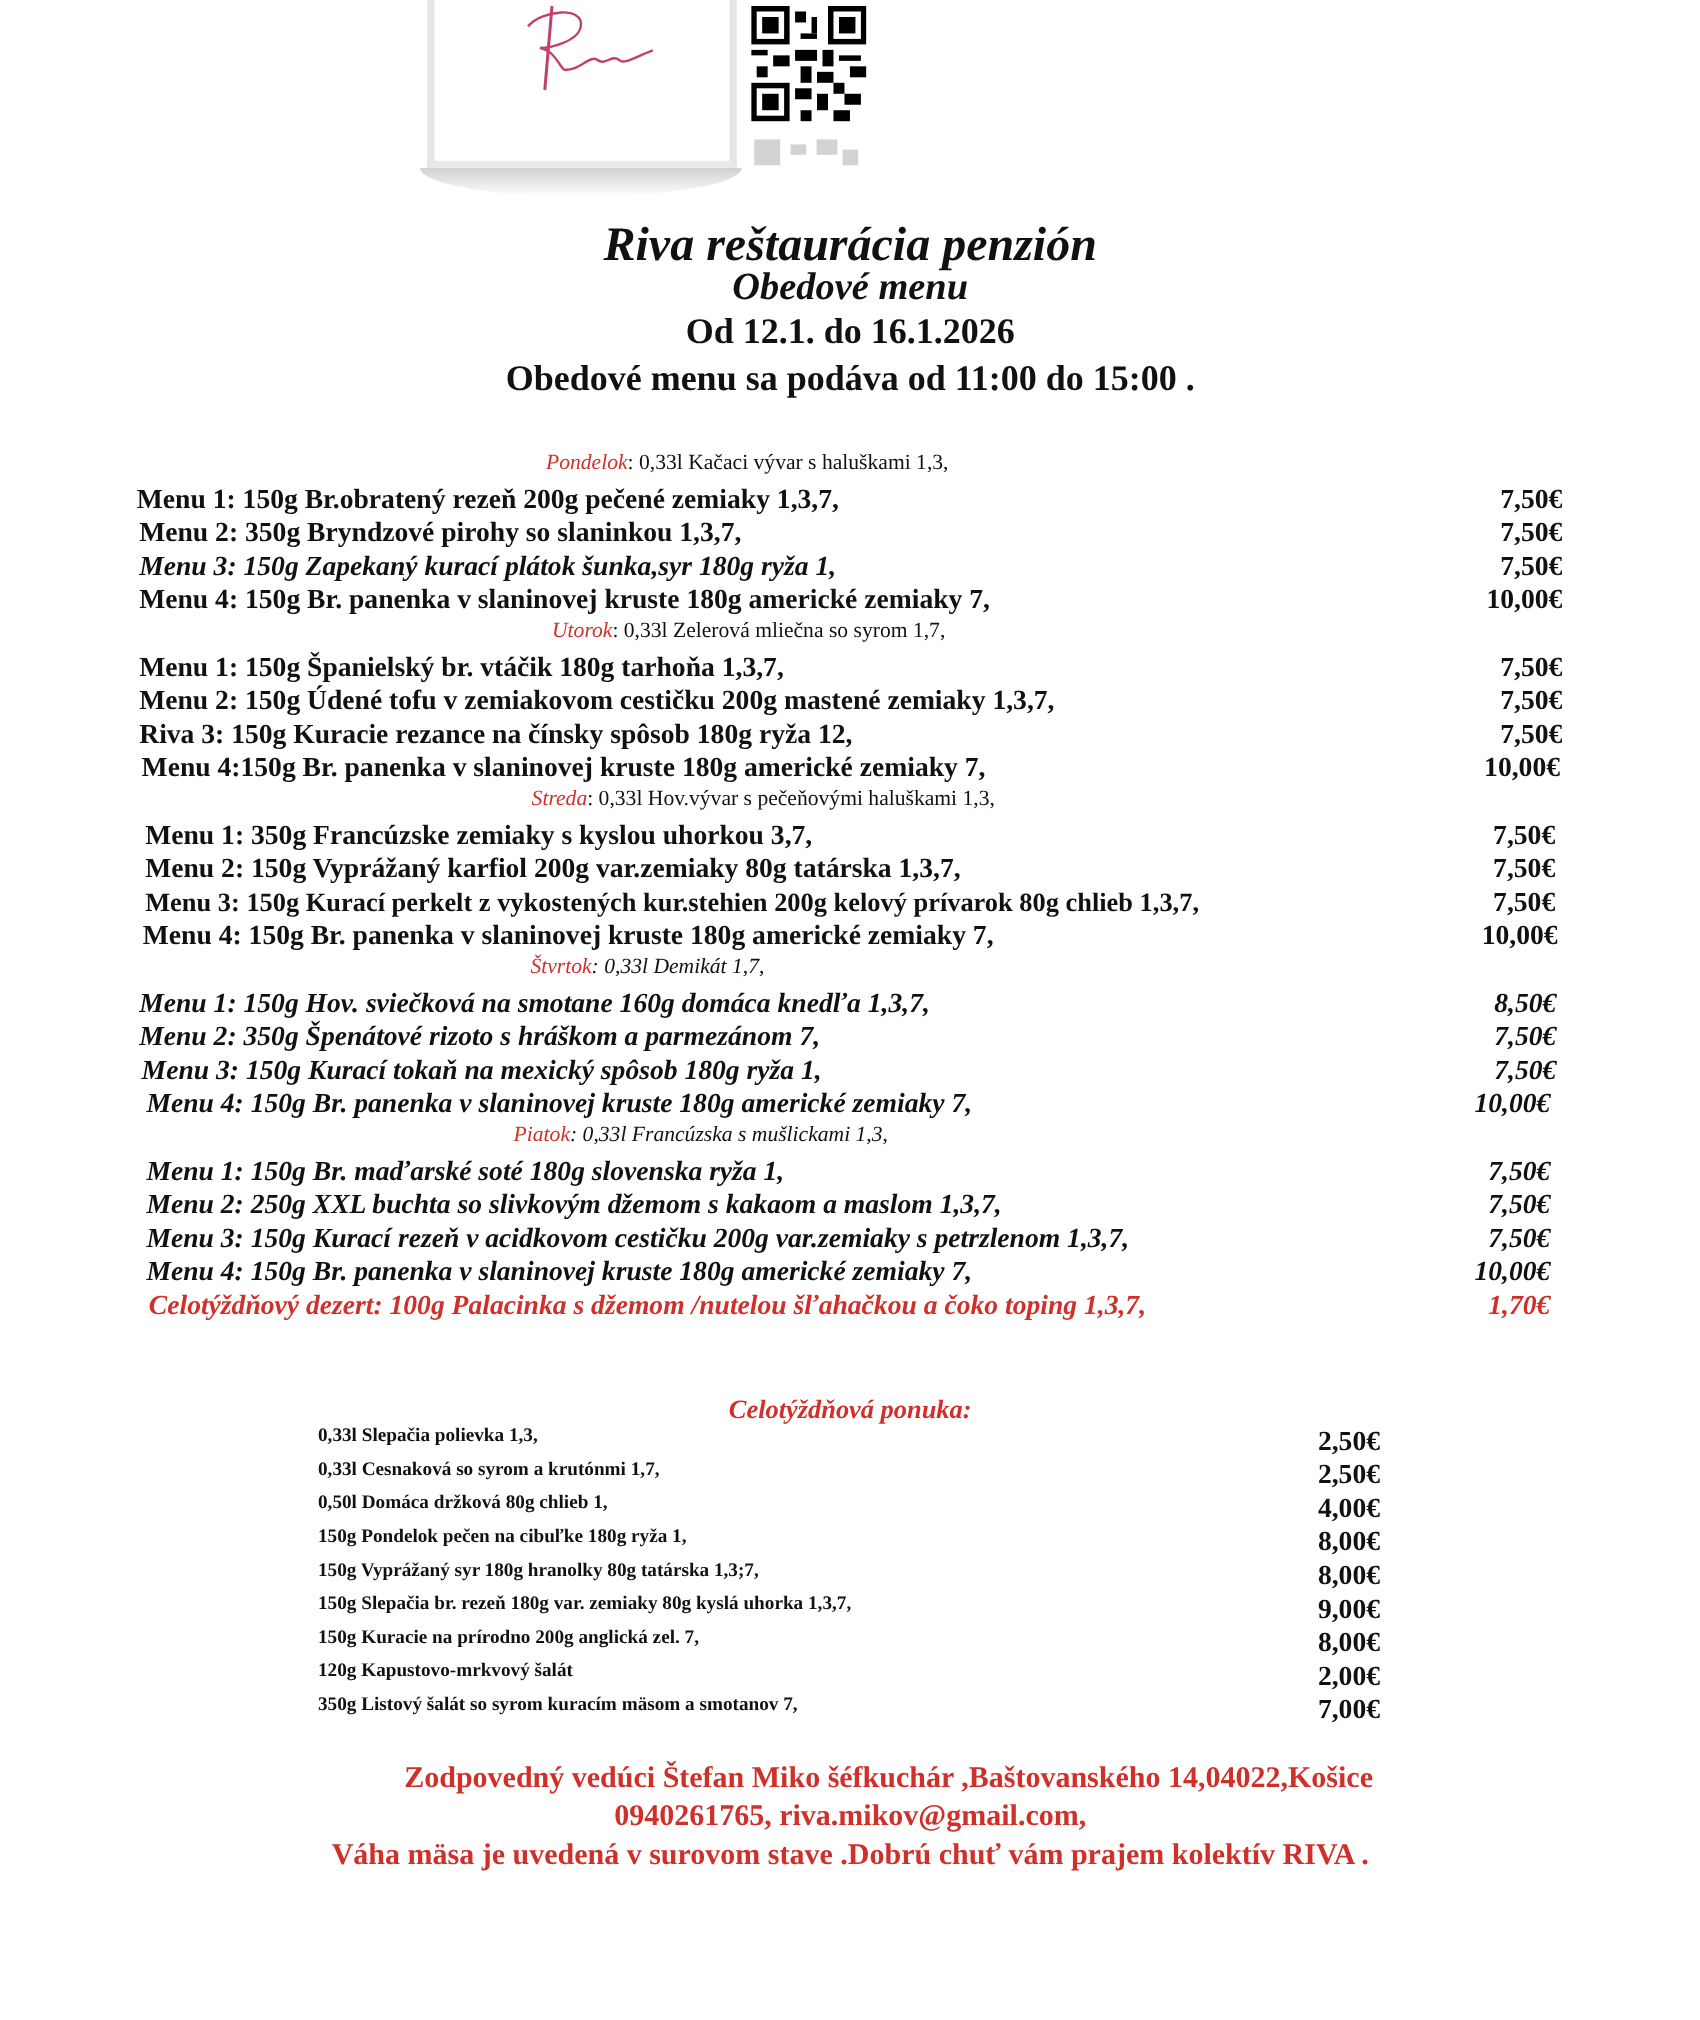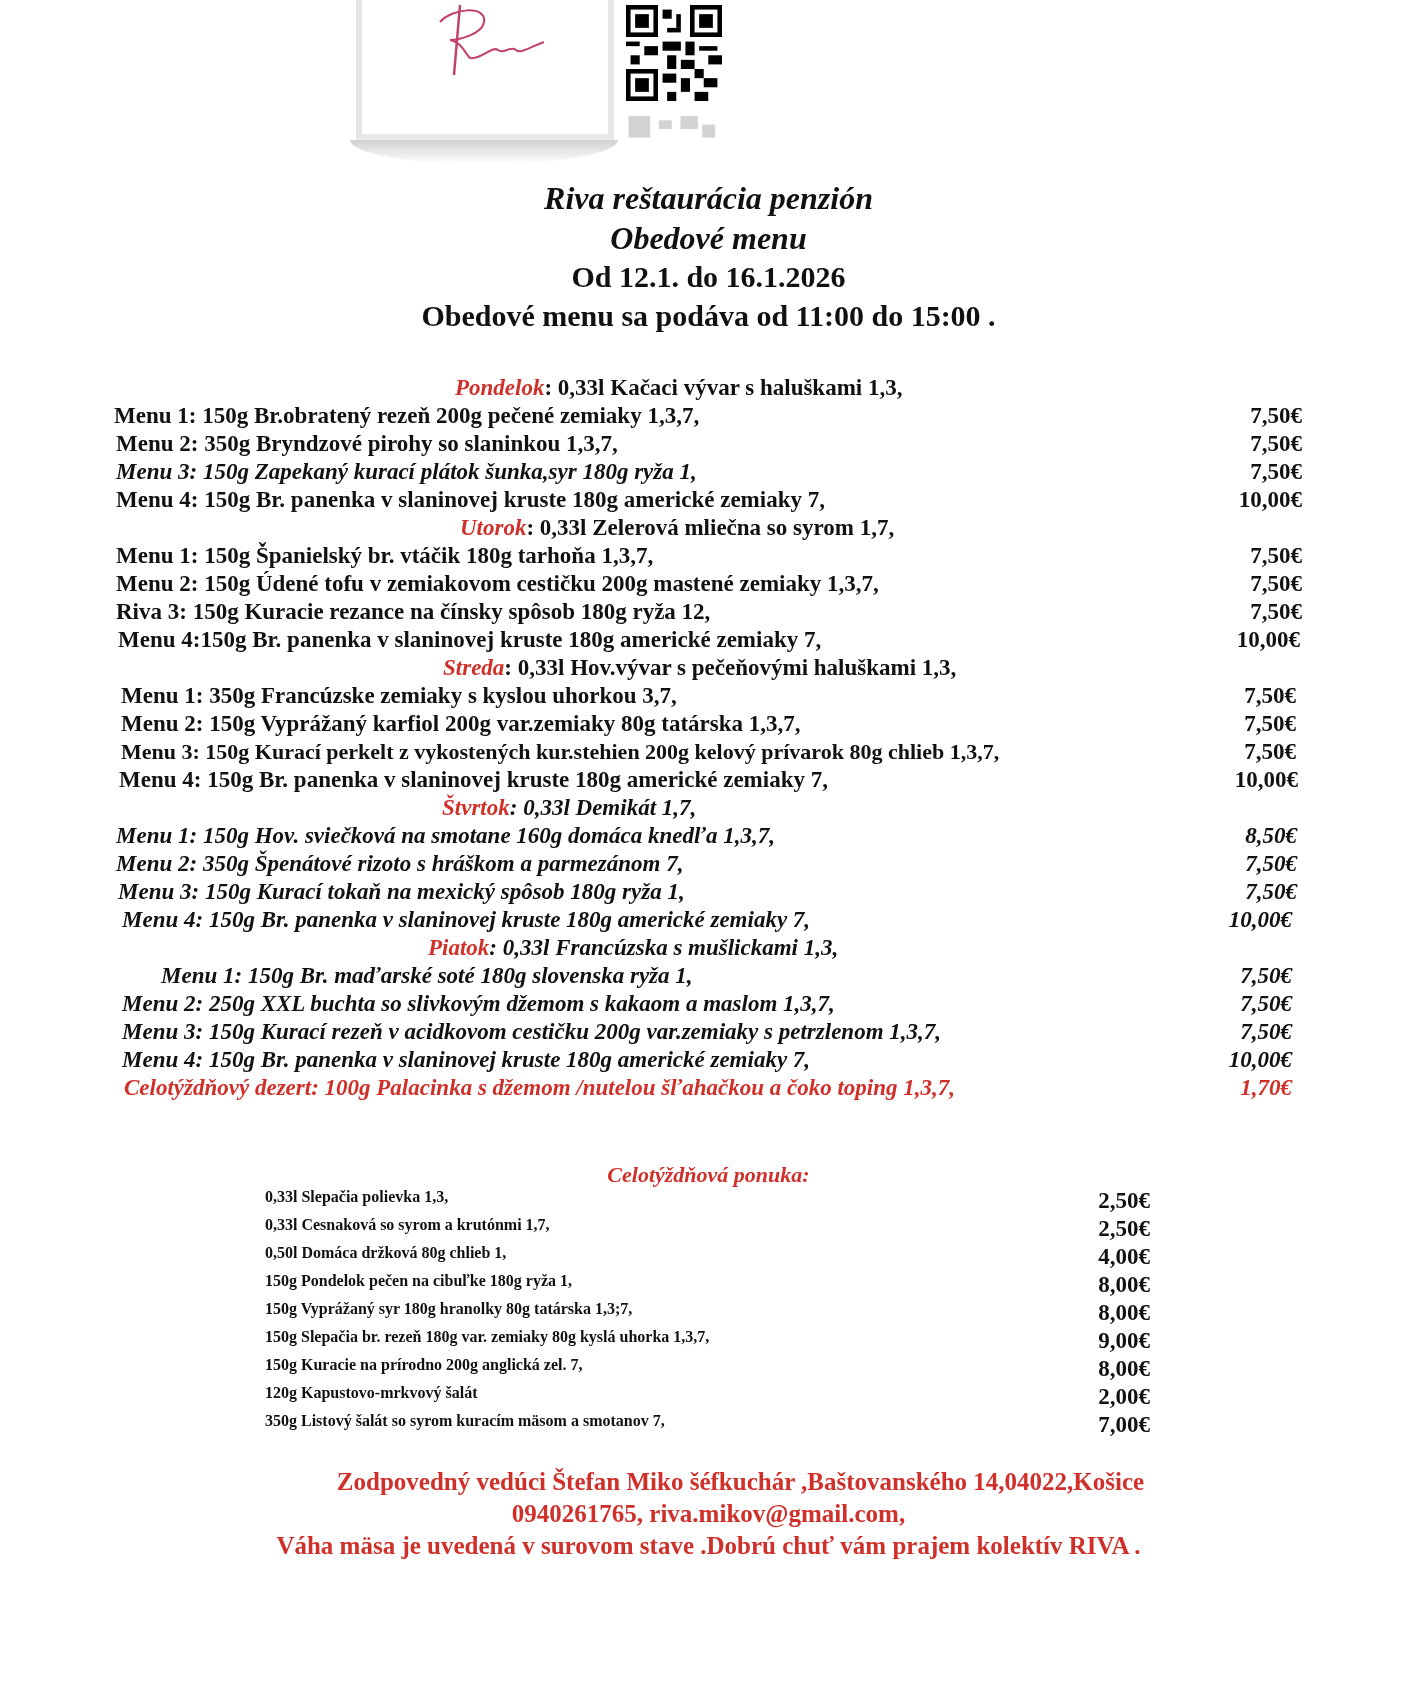--- a/index.html
+++ b/index.html
@@ -7,26 +7,26 @@
          font-family:"Liberation Serif","DejaVu Serif",serif; color:#111; }
   .logo-card { position:absolute; left:356px; top:0; width:258px; height:140px;
                background:#fff; border-left:6px solid #e6e6e6; border-right:6px solid #e6e6e6;
                border-bottom:6px solid #e9e9e9; box-sizing:border-box; }
   .logo-shadow { position:absolute; left:350px; top:140px; width:268px; height:24px;
                  background:linear-gradient(to bottom,#bdbdbd,#ffffff); border-radius:0 0 50% 50% / 0 0 100% 100%; opacity:.7; }
   .logo-script { position:absolute; left:70px; top:0; width:120px; height:80px; }
   .qr { position:absolute; left:626px; top:4px; width:96px; height:98px; }
   .qr-ghost { position:absolute; left:626px; top:116px; width:96px; height:26px; opacity:.25; }
   .header { position:absolute; left:0; width:1417px; text-align:center; font-weight:bold; }
-  .h-title { top:180px; font-size:32px; font-style:italic; }
+  .h-title { top:180px; font-size:40px; font-style:italic; }
   .h-sub { top:220px; font-size:32px; font-style:italic; }
   .h-date { top:260px; font-size:30px; }
   .h-time { top:299px; font-size:30px; }
   .row { position:absolute; font-size:23px; font-weight:bold; white-space:nowrap; }
-  .day { position:absolute; font-size:23px; font-weight:bold; white-space:nowrap;text-align:center; }
+  .day { position:absolute; font-size:18px; font-weight:normal; white-space:nowrap;text-align:center; }
   .day .dname { color:#d0302a; font-style:italic; }
   .price { position:absolute; font-size:23px; font-weight:bold; text-align:right; width:140px; white-space:nowrap; }
   .it { font-style:italic; }
   .red { color:#d0302a; }
   .weekly-head { position:absolute; left:0; width:1417px; top:1162px; text-align:center;
                  font-size:22px; font-weight:bold; font-style:italic; color:#d0302a; }
   .wrow { position:absolute; left:265px; font-size:16px; font-weight:bold; white-space:nowrap; }
   .wprice { position:absolute; left:1050px; width:100px; text-align:right; font-size:23px; font-weight:bold; }
   .footer { position:absolute; left:0; width:1417px; text-align:center; font-size:25px; font-weight:bold; color:#d0302a; }
 </style>
@@ -116,21 +116,21 @@
 <div class="row it" style="left:116px;top:823px;">Menu 1: 150g Hov. sviečková na smotane 160g domáca knedľa 1,3,7,</div>
 <div class="price it" style="left:1157px;top:823px;">8,50€</div>
 <div class="row it" style="left:116px;top:851px;">Menu 2: 350g Špenátové rizoto s hráškom a parmezánom 7,</div>
 <div class="price it" style="left:1157px;top:851px;">7,50€</div>
 <div class="row it" style="left:118px;top:879px;">Menu 3: 150g Kurací tokaň na mexický spôsob 180g ryža 1,</div>
 <div class="price it" style="left:1157px;top:879px;">7,50€</div>
 <div class="row it" style="left:122px;top:907px;">Menu 4: 150g Br. panenka v slaninovej kruste 180g americké zemiaky 7,</div>
 <div class="price it" style="left:1152px;top:907px;">10,00€</div>
 
 <div class="day it" style="left:428px;top:935px;"><span class="dname">Piatok</span><span>: 0,33l Francúzska s mušlickami 1,3,</span></div>
-<div class="row it" style="left:122px;top:963px;margin-left:39px;">Menu 1: 150g Br. maďarské soté  180g slovenska ryža 1,</div>
+<div class="row it" style="left:122px;top:963px;">Menu 1: 150g Br. maďarské soté  180g slovenska ryža 1,</div>
 <div class="price it" style="left:1152px;top:963px;">7,50€</div>
 <div class="row it" style="left:122px;top:991px;">Menu 2: 250g XXL buchta so slivkovým džemom s kakaom a maslom 1,3,7,</div>
 <div class="price it" style="left:1152px;top:991px;">7,50€</div>
 <div class="row it" style="left:122px;top:1019px;">Menu 3: 150g Kurací rezeň v acidkovom cestičku 200g var.zemiaky s petrzlenom 1,3,7,</div>
 <div class="price it" style="left:1152px;top:1019px;">7,50€</div>
 <div class="row it" style="left:122px;top:1047px;">Menu 4: 150g Br. panenka v slaninovej kruste 180g americké zemiaky 7,</div>
 <div class="price it" style="left:1152px;top:1047px;">10,00€</div>
 
 <div class="row it red" style="left:124px;top:1075px;">Celotýždňový dezert: 100g Palacinka s džemom /nutelou šľahačkou a čoko toping 1,3,7,</div>
 <div class="price it red" style="left:1152px;top:1075px;">1,70€</div>

